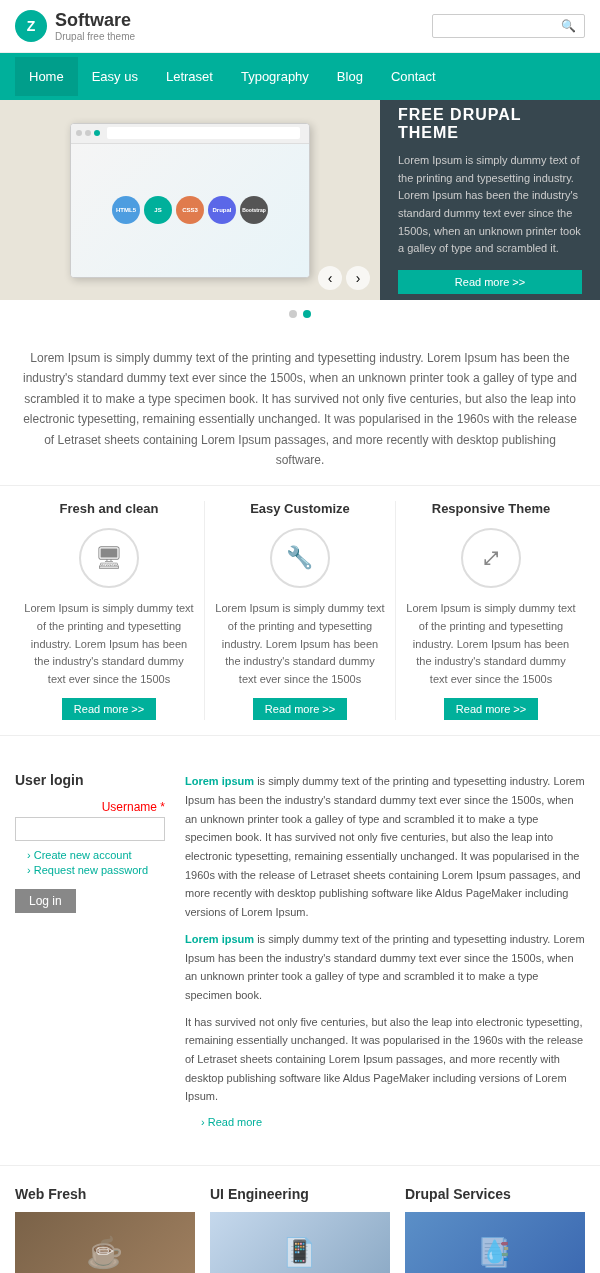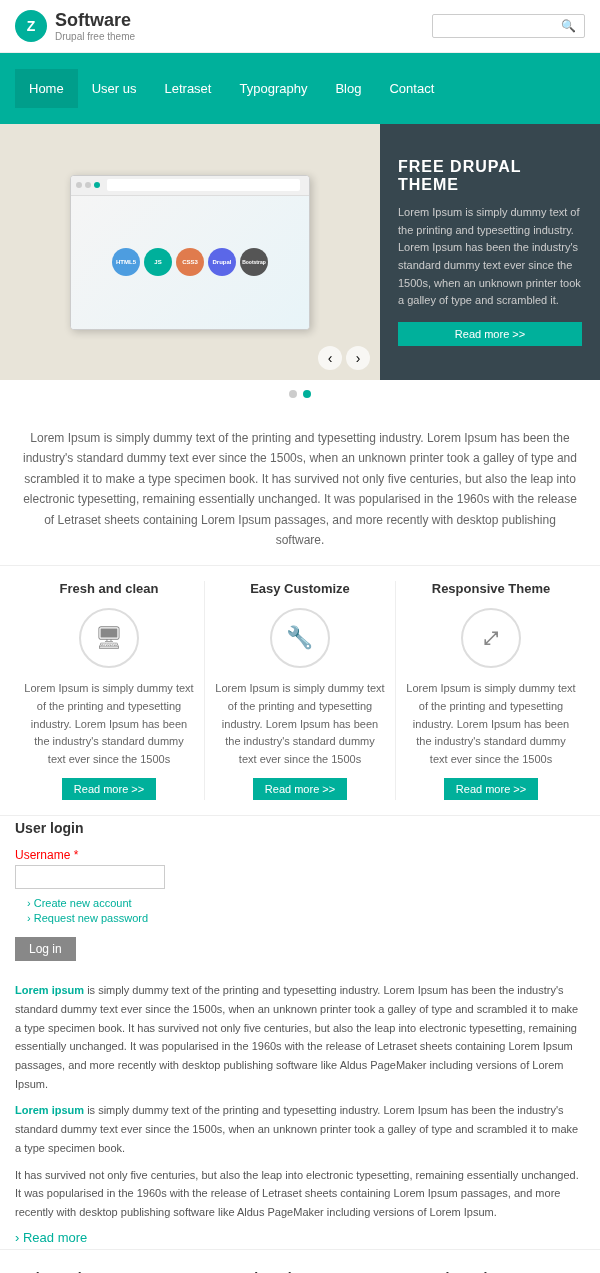--- a/index.html
+++ b/index.html
@@ -9,26 +9,26 @@
     .header { display: flex; align-items: center; justify-content: space-between; padding: 10px 15px; background: #fff; border-bottom: 1px solid #eee; }
     .logo { display: flex; align-items: center; gap: 8px; }
     .logo-icon { width: 32px; height: 32px; background: #00b09b; border-radius: 50%; display: flex; align-items: center; justify-content: center; color: white; font-weight: bold; font-size: 14px; }
     .logo-text h1 { font-size: 18px; color: #333; font-weight: bold; }
     .logo-text p { font-size: 10px; color: #888; }
     .header-search { display: flex; align-items: center; border: 1px solid #ccc; padding: 4px 8px; border-radius: 2px; }
     .header-search input { border: none; outline: none; font-size: 12px; width: 120px; }
     .header-search span { color: #999; font-size: 12px; }
 
     
-    nav { background: #00b09b; display: flex; padding: 16px 15px; }
+    nav { background: #00b09b; display: flex; padding: 4px 15px; }
     nav a { color: white; text-decoration: none; padding: 12px 14px; font-size: 13px; display: block; }
     nav a:hover, nav a.active { background: rgba(0,0,0,0.1); }
 
     
-    .hero { position: relative; background: #e8e4d9; display: flex; height: 256px; overflow: hidden; }
+    .hero { position: relative; background: #e8e4d9; display: flex; height: 200px; overflow: hidden; }
     .hero-left { flex: 1; display: flex; align-items: center; justify-content: center; }
     .browser-mockup { width: 240px; height: 155px; background: #fff; border: 1px solid #ccc; border-radius: 4px; box-shadow: 2px 2px 8px rgba(0,0,0,0.2); overflow: hidden; }
     .browser-bar { background: #f0f0f0; height: 20px; display: flex; align-items: center; padding: 0 5px; gap: 3px; border-bottom: 1px solid #ddd; }
     .browser-btn { width: 6px; height: 6px; border-radius: 50%; background: #ccc; }
     .browser-url { flex: 1; background: white; height: 12px; border-radius: 2px; margin: 0 4px; }
     .browser-content { background: linear-gradient(135deg, #f5f5f5, #e8f4f8); height: calc(100% - 20px); display: flex; align-items: center; justify-content: center; }
     .browser-inner { display: flex; flex-wrap: wrap; gap: 4px; padding: 8px; justify-content: center; align-items: center; }
     .tech-badge { background: #4d9de0; color: white; border-radius: 50%; width: 28px; height: 28px; display: flex; align-items: center; justify-content: center; font-size: 6px; font-weight: bold; }
     .tech-badge.green { background: #00b09b; }
     .tech-badge.orange { background: #e07b4d; }
@@ -55,35 +55,35 @@
     
     .features { display: flex; padding: 15px 14px; border-top: 1px solid #eee; }
     .feature { flex: 1; text-align: center; padding: 0 10px; }
     .feature + .feature { border-left: 1px solid #eee; }
     .feature h3 { font-size: 13px; margin-bottom: 12px; color: #333; }
     .feature-icon { width: 60px; height: 60px; border: 2px solid #ddd; border-radius: 50%; display: flex; align-items: center; justify-content: center; margin: 0 auto 12px; color: #888; font-size: 22px; }
     .feature p { font-size: 11px; color: #666; line-height: 1.6; margin-bottom: 10px; }
     .feature-btn { background: #00b09b; color: white; border: none; padding: 5px 12px; font-size: 11px; cursor: pointer; }
 
     
-    .mid-section { display: flex; padding: 4px 15px; border-top: 1px solid #eee; gap: 20px; flex-direction: column; }
+    .mid-section { display: flex; padding: 36px 15px; border-top: 1px solid #eee; gap: 20px; }
     .user-login { width: 150px; flex-shrink: 0; }
     .user-login h3 { font-size: 14px; margin-bottom: 12px; color: #333; }
     .form-group { margin-bottom: 8px; }
-    .form-group label { display: block; font-size: 12px; margin-bottom: 3px; }
+    .form-group label { display: block; font-size: 12px; margin-bottom: 3px; text-align: right; }
     .form-group label span { color: red; }
     .form-group input { width: 100%; border: 1px solid #ccc; padding: 4px 6px; font-size: 12px; }
     .login-links { margin: 8px 12px; }
     .login-links a { display: block; color: #00b09b; text-decoration: none; font-size: 11px; margin-bottom: 3px; }
     .login-btn { background: #888; color: white; border: none; padding: 5px 14px; font-size: 12px; cursor: pointer; margin-top: 5px; }
 
     .about-company { flex: 1; }
     .about-company h3 { font-size: 14px; margin-bottom: 10px; color: #333; }
     .about-company p { font-size: 11px; color: #555; line-height: 1.7; margin-bottom: 8px; }
-    .about-company a { color: #00b09b; text-decoration: none; font-size: 13px; }
+    .about-company a { color: #00b09b; text-decoration: none; font-size: 11px; margin-left: 16px; }
     .about-company strong { color: #00b09b; }
 
     
     .services { padding: 20px 15px; border-top: 1px solid #eee; }
     .services-grid { display: flex; gap: 15px; }
     .service-col { flex: 1; }
     .service-col h3 { font-size: 14px; margin-bottom: 10px; color: #333; }
     .service-img { width: 100%; height: 80px; background: #ccc; margin-bottom: 10px; position: relative; overflow: hidden; }
     .img-coffee { background: linear-gradient(135deg, #8B7355, #A0896B); }
     .img-papers { background: linear-gradient(135deg, #B0C4DE, #778899); }
@@ -101,21 +101,21 @@
     </div>
   </div>
   <div class="header-search">
     <input type="text" placeholder="" style="">
     <span>🔍</span>
   </div>
 </header>
 
 <nav>
   <a href="#" class="active">Home</a>
-  <a href="#">User us</a>
+  <a href="#">Easy us</a>
   <a href="#">Letraset</a>
   <a href="#">Typography</a>
   <a href="#">Blog</a>
   <a href="#">Contact</a>
 </nav>
 
 <div class="hero">
   <div class="hero-left">
     <div class="browser-mockup">
       <div class="browser-bar">

